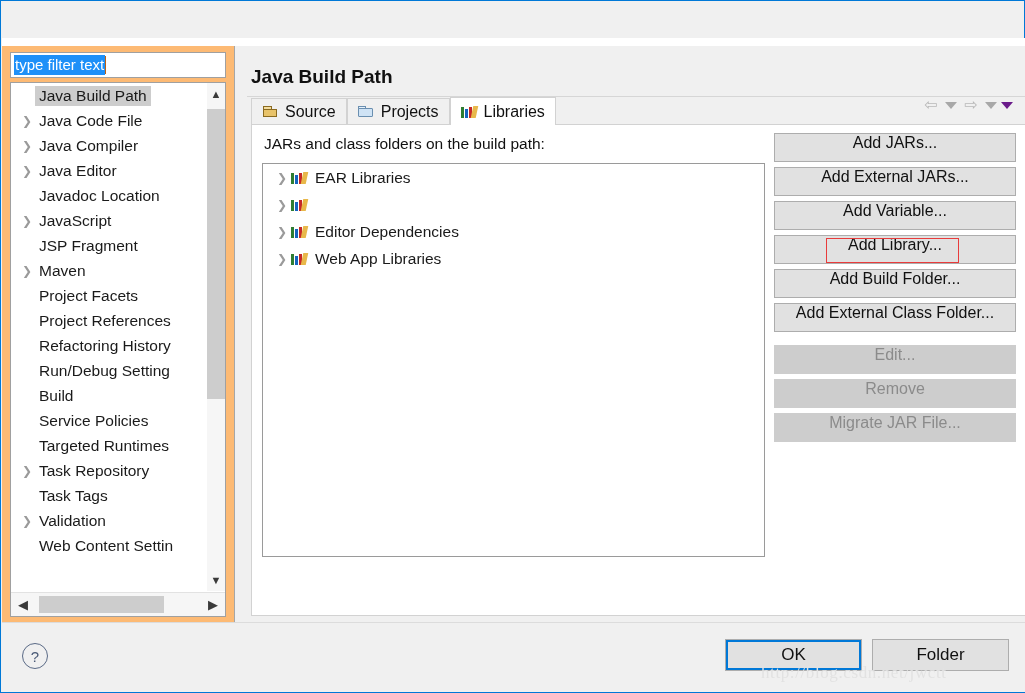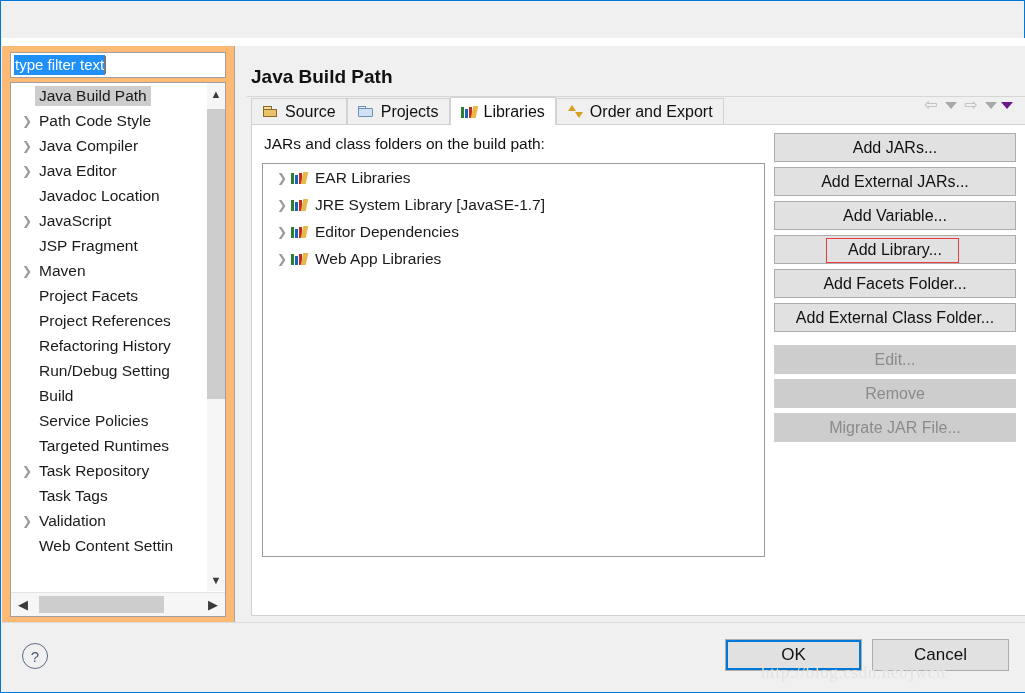--- a/index.html
+++ b/index.html
@@ -221,21 +221,21 @@
   .lrow .ico-books{margin-right:7px;}
 
   
   .btncol{
     position:absolute;left:522px;top:8px;width:343px;
   }
   .btn{
     width:242px;height:29px;margin-bottom:5px;
     background:#e1e1e1;border:1px solid #adadad;box-sizing:border-box;
     font-size:16px;color:#111;
-    display:flex;align-items:center;justify-content:center;
+    display:flex;align-items:flex-start;justify-content:center;
     position:relative;
   }
   .btn.disabled{background:#cdcdcd;border-color:#cdcdcd;color:#8b8b8b;}
   .btn.gap{margin-top:13px;}
   .btn .hl{
     position:absolute;left:51px;top:2px;width:133px;height:25px;
     border:1.6px solid #e83b3b;box-sizing:border-box;pointer-events:none;
   }
 
   
@@ -303,21 +303,21 @@
       </div>
 
       <div class="treebox">
         <div class="treelist" id="tree-list">
             <div class="trow sel">
               <span class="arrow"></span>
               <span class="lbl">Java Build Path</span>
             </div>
             <div class="trow">
               <span class="arrow">❯</span>
-              <span class="lbl">Path Code Style</span>
+              <span class="lbl">Java Code File</span>
             </div>
             <div class="trow">
               <span class="arrow">❯</span>
               <span class="lbl">Java Compiler</span>
             </div>
             <div class="trow">
               <span class="arrow">❯</span>
               <span class="lbl">Java Editor</span>
             </div>
             <div class="trow">
@@ -427,27 +427,20 @@
           </div>
           <div class="tab active">
             <span class="ico-books">
               <i class="k1"></i>
               <i class="k2"></i>
               <i class="k3"></i>
               <i class="k4"></i>
             </span>
             <span>Libraries</span>
           </div>
-          <div class="tab">
-            <span class="ico-order">
-              <i class="a1"></i>
-              <i class="a2"></i>
-            </span>
-            <span>Order and Export</span>
-          </div>
         </div>
 
       <div class="tabpanel">
         <div class="jars-label">JARs and class folders on the build path:</div>
 
         <div class="libtree" id="lib-tree">
             <div class="lrow">
               <span class="arrow">❯</span>
               <span class="ico-books">
                 <i class="k1"></i>
@@ -458,21 +451,20 @@
               <span>EAR Libraries</span>
             </div>
             <div class="lrow">
               <span class="arrow">❯</span>
               <span class="ico-books">
                 <i class="k1"></i>
                 <i class="k2"></i>
                 <i class="k3"></i>
                 <i class="k4"></i>
               </span>
-              <span>JRE System Library [JavaSE-1.7]</span>
             </div>
             <div class="lrow">
               <span class="arrow">❯</span>
               <span class="ico-books">
                 <i class="k1"></i>
                 <i class="k2"></i>
                 <i class="k3"></i>
                 <i class="k4"></i>
               </span>
               <span>Editor Dependencies</span>
@@ -497,21 +489,21 @@
               <span>Add External JARs...</span>
             </div>
             <div class="btn">
               <span>Add Variable...</span>
             </div>
             <div class="btn">
               <span>Add Library...</span>
               <span class="hl"></span>
             </div>
             <div class="btn">
-              <span>Add Facets Folder...</span>
+              <span>Add Build Folder...</span>
             </div>
             <div class="btn">
               <span>Add External Class Folder...</span>
             </div>
             <div class="btn disabled gap">
               <span>Edit...</span>
             </div>
             <div class="btn disabled">
               <span>Remove</span>
             </div>
@@ -522,16 +514,16 @@
       </div>
 
     </div>
   </div>
 
   <div class="footer">
     <div class="helpbtn">?</div>
   </div>
 
   <div class="btn-ok">OK</div>
-  <div class="btn-cancel">Cancel</div>
+  <div class="btn-cancel">Folder</div>
   <div class="watermark">http://blog.csdn.net/jwctt</div>
 
 </div>
 
 </body></html>

